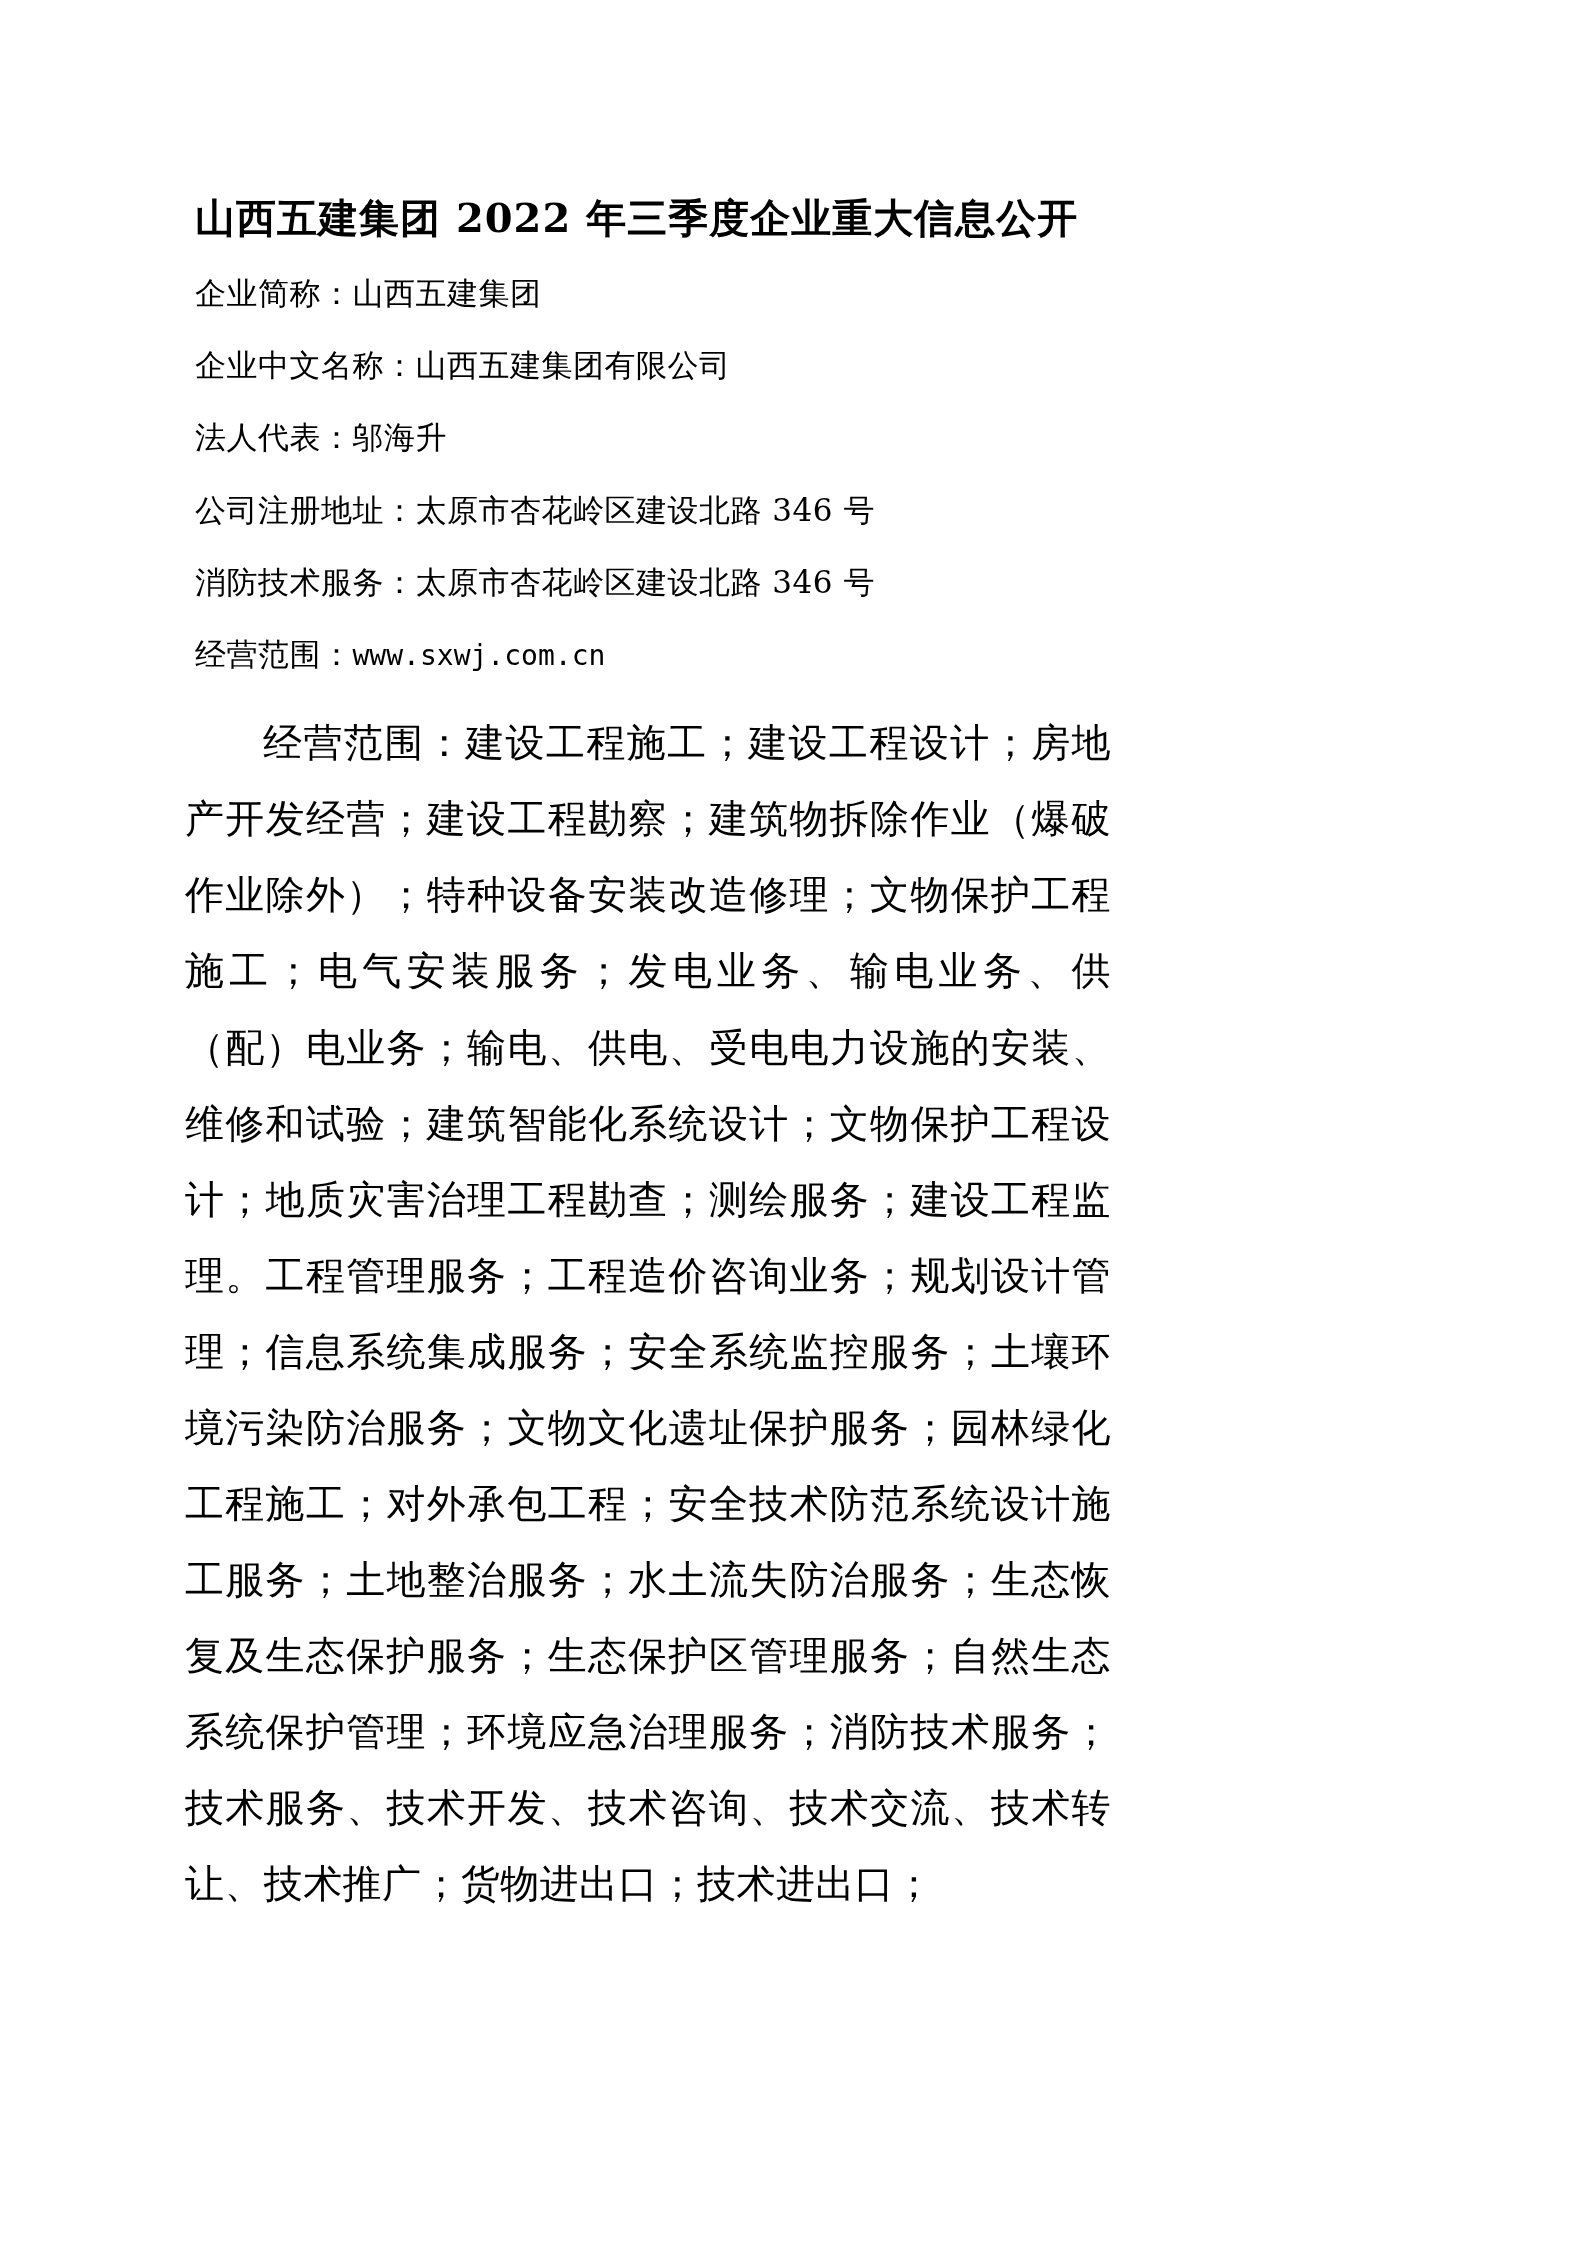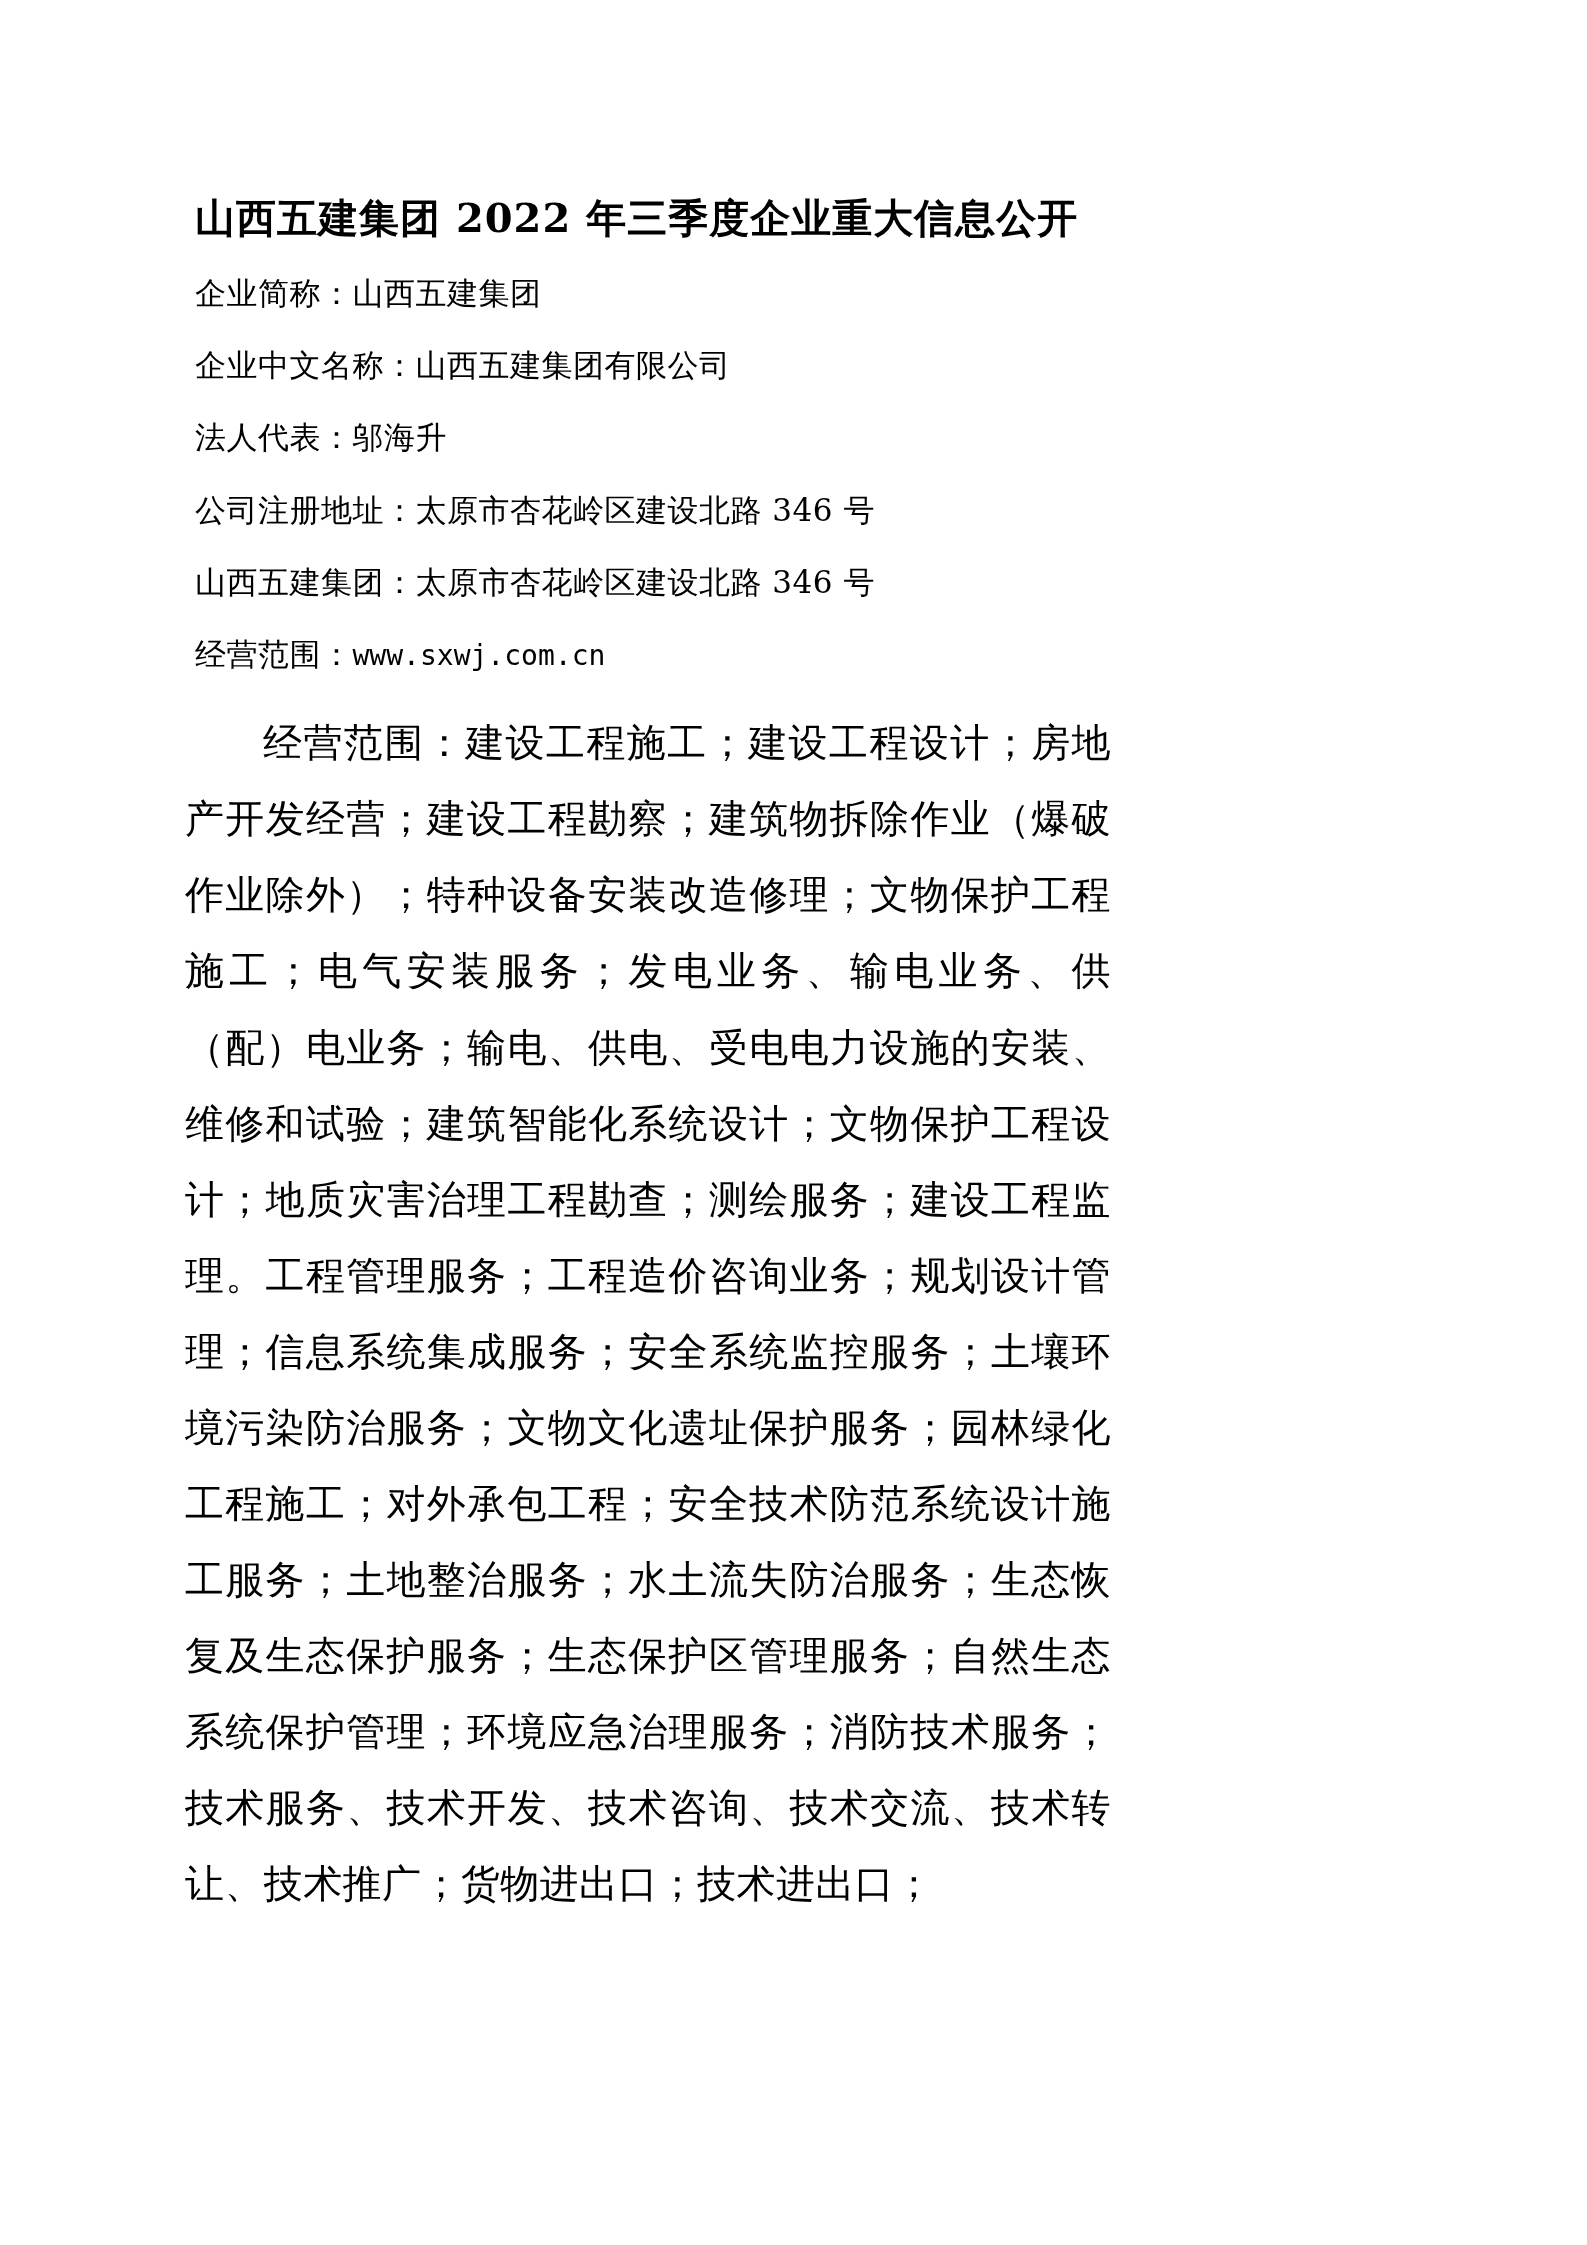--- a/index.html
+++ b/index.html
@@ -81,21 +81,21 @@
 
   <div class="field-line">
     <span>法人代表：</span><span>邬海升</span>
   </div>
 
   <div class="field-line">
     <span>公司注册地址：</span><span>太原市杏花岭区建设北路 346 号</span>
   </div>
 
   <div class="field-line">
-    <span>山西五建集团：</span><span>太原市杏花岭区建设北路 346 号</span>
+    <span>消防技术服务：</span><span>太原市杏花岭区建设北路 346 号</span>
   </div>
 
 
   <div class="field-line">
     <span>经营范围：</span><span class="mono">www.sxwj.com.cn</span>
   </div>
 
   <p class="body-paragraph">经营范围：建设工程施工；建设工程设计；房地产开发经营；建设工程勘察；建筑物拆除作业（爆破作业除外）；特种设备安装改造修理；文物保护工程施工；电气安装服务；发电业务、输电业务、供（配）电业务；输电、供电、受电电力设施的安装、维修和试验；建筑智能化系统设计；文物保护工程设计；地质灾害治理工程勘查；测绘服务；建设工程监理。工程管理服务；工程造价咨询业务；规划设计管理；信息系统集成服务；安全系统监控服务；土壤环境污染防治服务；文物文化遗址保护服务；园林绿化工程施工；对外承包工程；安全技术防范系统设计施工服务；土地整治服务；水土流失防治服务；生态恢复及生态保护服务；生态保护区管理服务；自然生态系统保护管理；环境应急治理服务；消防技术服务；技术服务、技术开发、技术咨询、技术交流、技术转让、技术推广；货物进出口；技术进出口；</p>
 
 </div>

